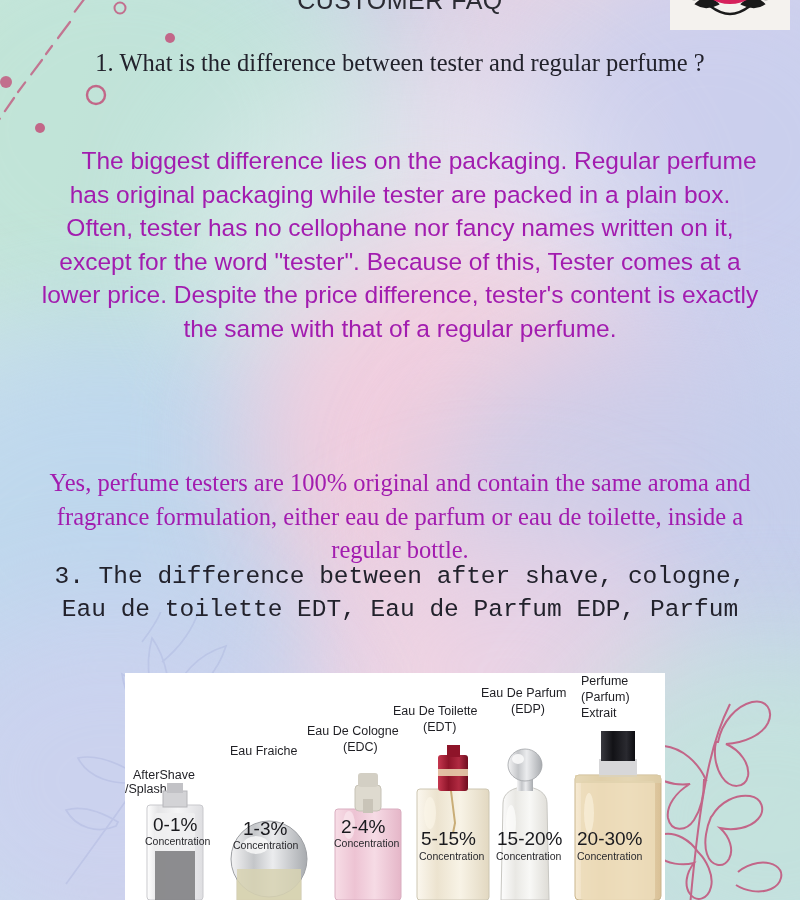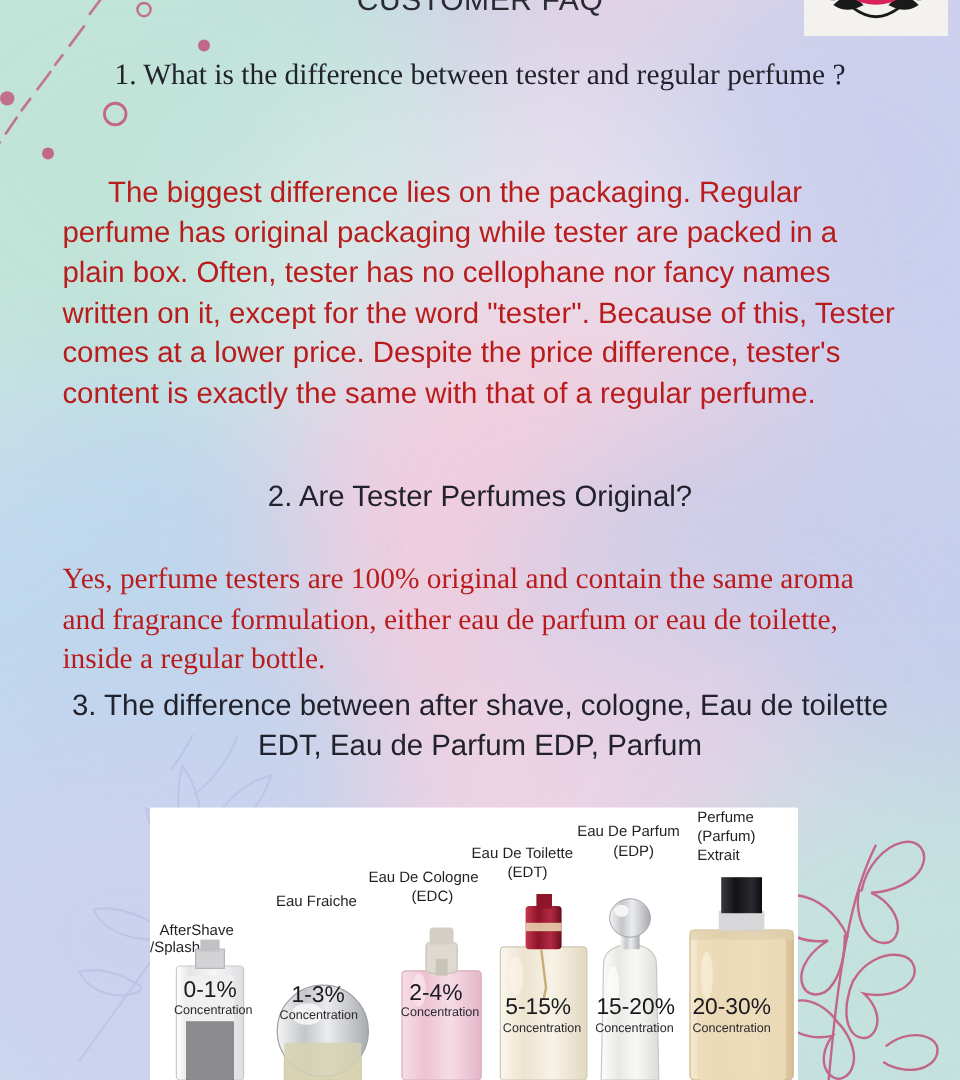--- a/index.html
+++ b/index.html
@@ -70,31 +70,31 @@
   .q {
     position:absolute; left:0; width:800px;
     text-align:center;
     color:#22222c;
     font-size:24.5px;
     line-height:33px;
     padding:0 34px;
   }
   .a {
     position:absolute; left:0; width:800px;
-    text-align:left;
-    color:#b91c1c;
+    text-align:center;
+    color:#a21caf;
     font-size:24.5px;
     line-height:33.5px;
-    padding:0 52px;
+    padding:0 38px;
   }
   #q1 { top:46px;font-family:Liberation Serif, serif; }
   #a1 { top:144px; text-indent:38px; }
   #q2 { top:398px; }
   #a2 { top:466px;font-family:Liberation Serif, serif; }
-  #q3 { top:572px; }
+  #q3 { top:560px;font-family:Liberation Mono, monospace; }
 
   
   #infographic {
     position:absolute;
     left:125px; top:673px;
     width:540px; height:227px;
     background:#ffffff;
     overflow:hidden;
     z-index:4;
   }
@@ -184,21 +184,20 @@
         <ellipse cx="10" cy="-12" rx="2.6" ry="2" fill="#ffd9e6"></ellipse>
         <ellipse cx="16" cy="-2" rx="2.2" ry="1.8" fill="#ffd9e6"></ellipse>
         <ellipse cx="-18" cy="2" rx="2" ry="1.6" fill="#ffe3ec"></ellipse>
       </g>
     </svg>
   </div>
 
   <div class="q" id="q1">1. What is the difference between tester and regular perfume ?</div>
   <div class="a" id="a1">The biggest difference lies on the packaging. Regular perfume has original packaging while tester are packed in a plain box. Often, tester has no cellophane nor fancy names written on it, except for the word "tester". Because of this, Tester comes at a lower price. Despite the price difference, tester's content is exactly the same with that of a regular perfume.</div>
 
-  <div class="q" id="q2">2. Are Tester Perfumes Original?</div>
   <div class="a" id="a2">Yes, perfume testers are 100% original and contain the same aroma and fragrance formulation, either eau de parfum or eau de toilette, inside a regular bottle.</div>
 
   <div class="q" id="q3">3. The difference between after shave, cologne, Eau de toilette EDT, Eau de Parfum EDP, Parfum</div>
 
   <div id="infographic">
     <svg width="540" height="227" viewBox="0 0 540 227">
       <rect width="540" height="227" fill="#ffffff"></rect>
 
       <defs>
         <linearGradient id="gGlassN" x1="0" y1="0" x2="1" y2="0">

